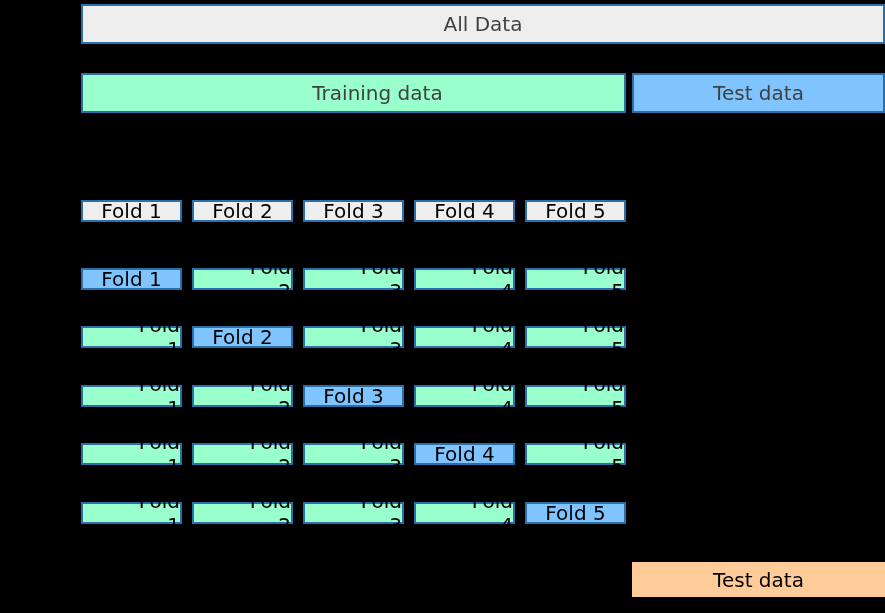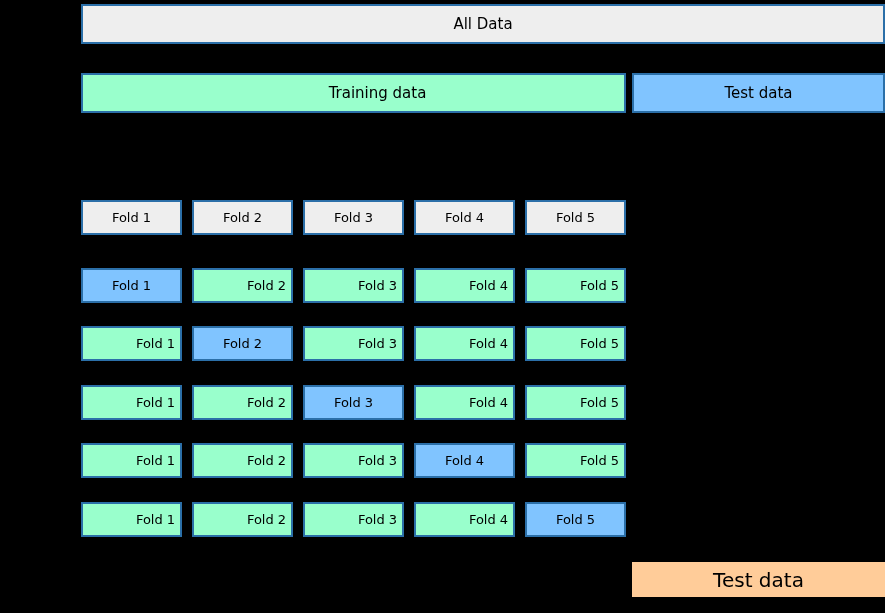--- a/index.html
+++ b/index.html
@@ -12,22 +12,22 @@
       font-family: "DejaVu Sans", Arial, sans-serif;
       width: 885px;
       height: 613px;
       position: relative;
     }
     .box {
       border: 2px solid #2b6fa8;
       display: flex;
       align-items: center;
       justify-content: center;
-      font-size: 15px;
-      color: #000000;
+      font-size: 20px;
+      color: #404040;
       text-align: center;
     }
     .gray {
       background: #eeeeee;
     }
     .green {
       background: #99ffcc;
       padding-left: 48px;
     }
     .blue {
@@ -62,26 +62,26 @@
 
     .fold-row {
       position: absolute;
       left: 81px;
       width: 545px;
       display: flex;
       justify-content: space-between;
     }
     .fold {
       width: 101px;
-      height: 35px;
+      height: 22px;
       border: 2px solid #2b6fa8;
       display: flex;
       align-items: center;
       justify-content: center;
-      font-size: 13px;
+      font-size: 20px;
       color: #000;
       text-align: right;
     }
 
     .row-header { top: 200px; }
     .row-split1 { top: 268px; }
     .row-split2 { top: 326px; }
     .row-split3 { top: 385px; }
     .row-split4 { top: 443px; }
     .row-split5 { top: 502px; }

